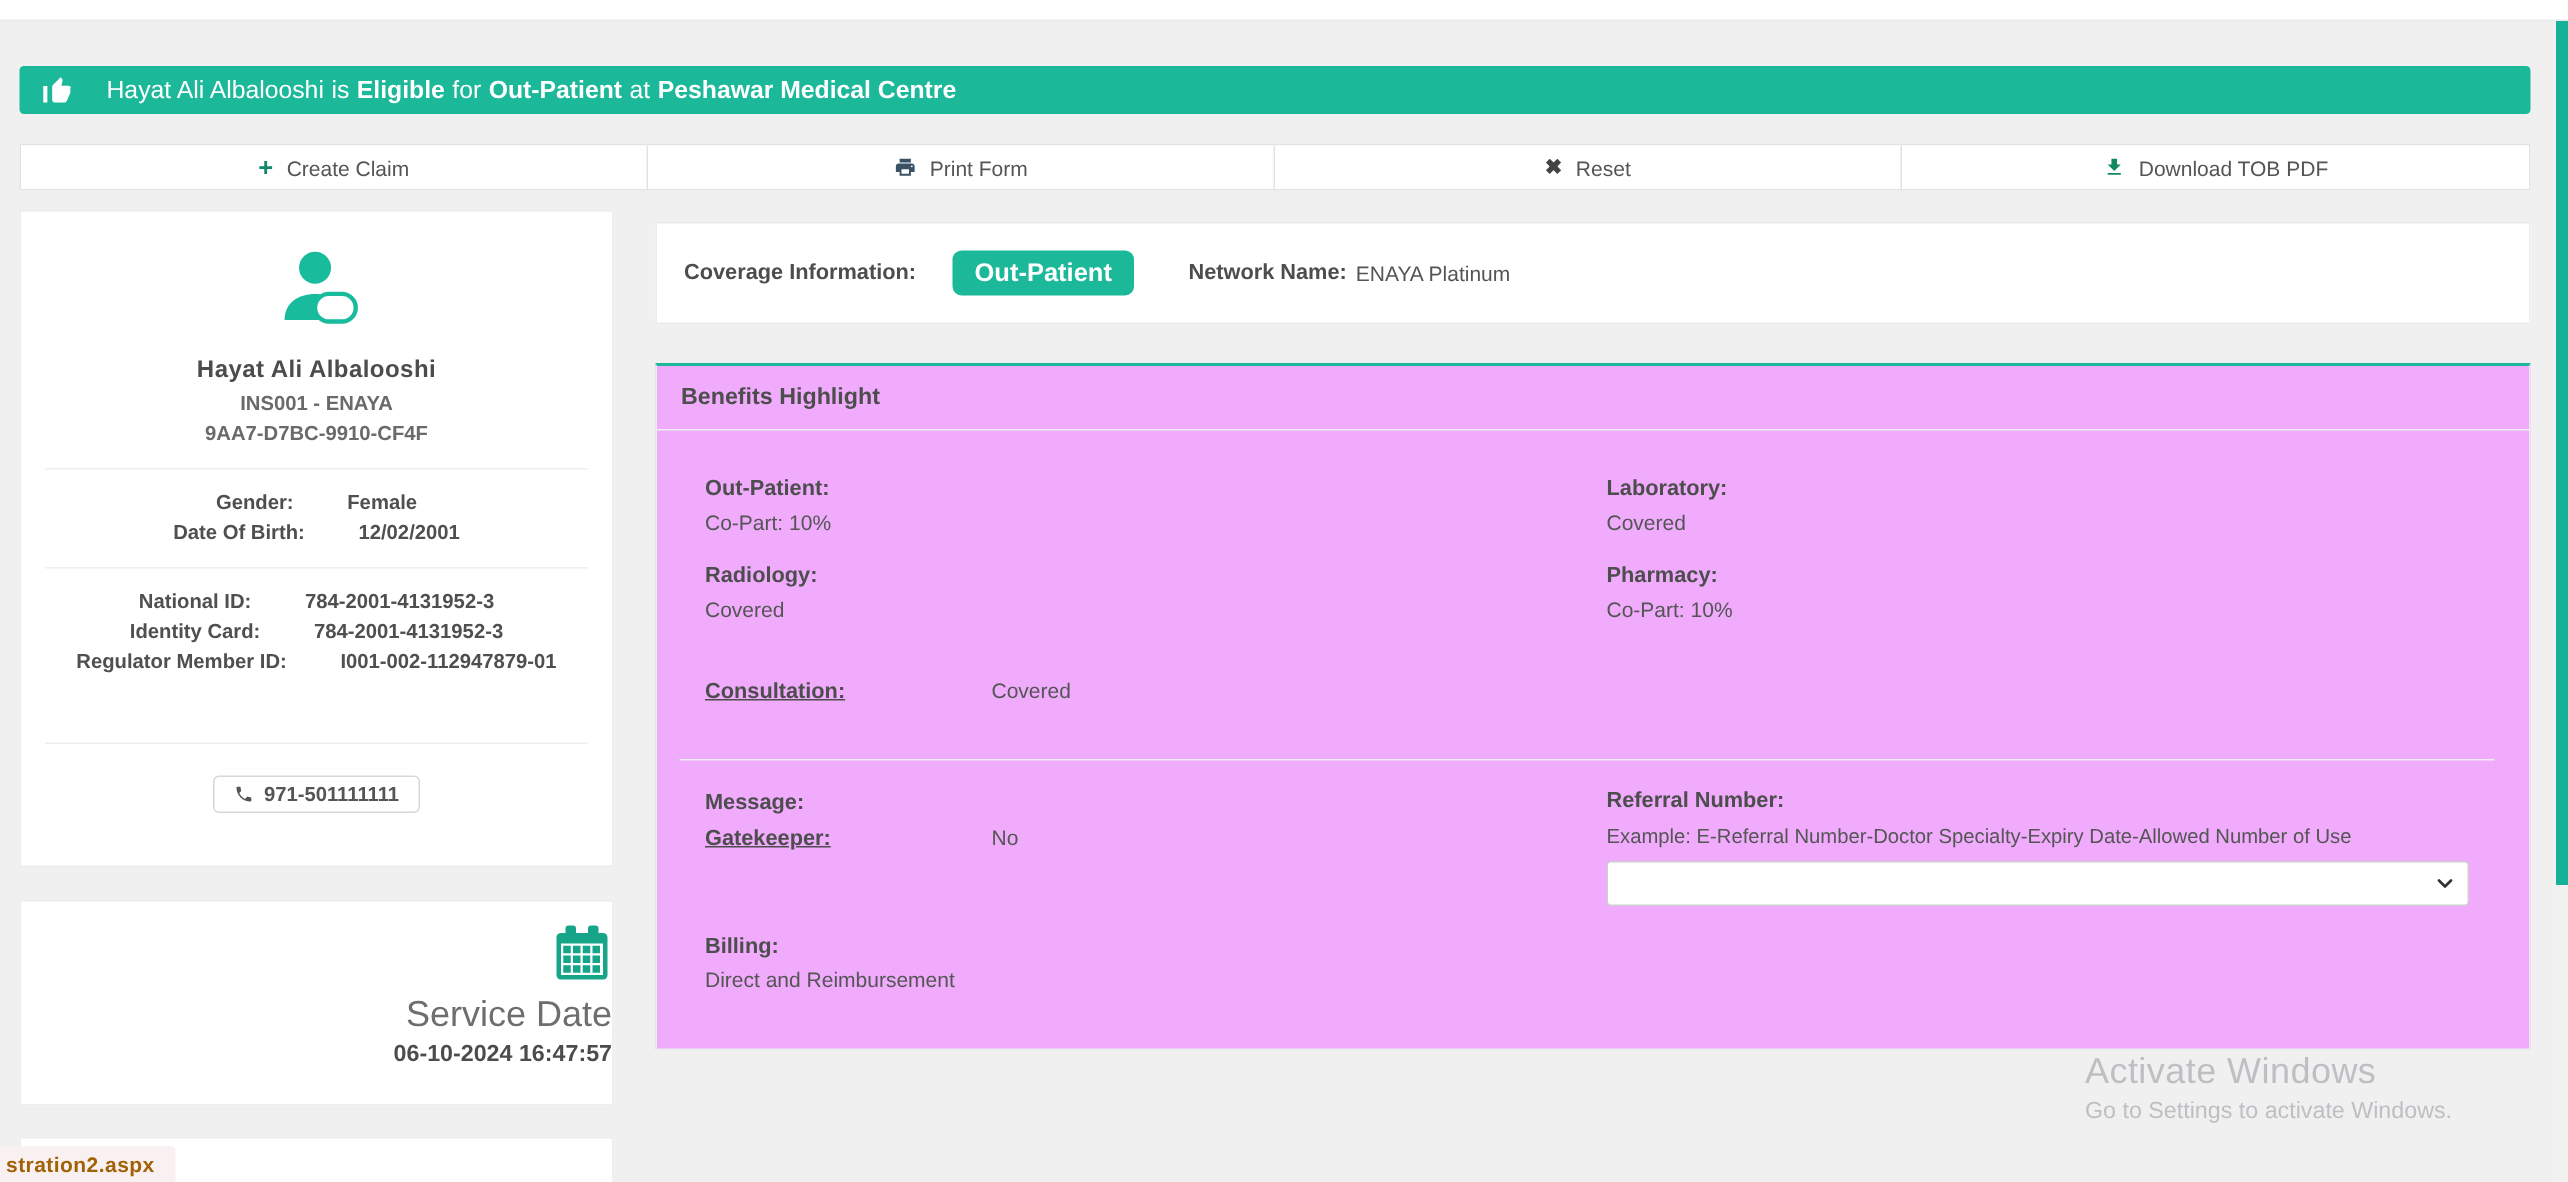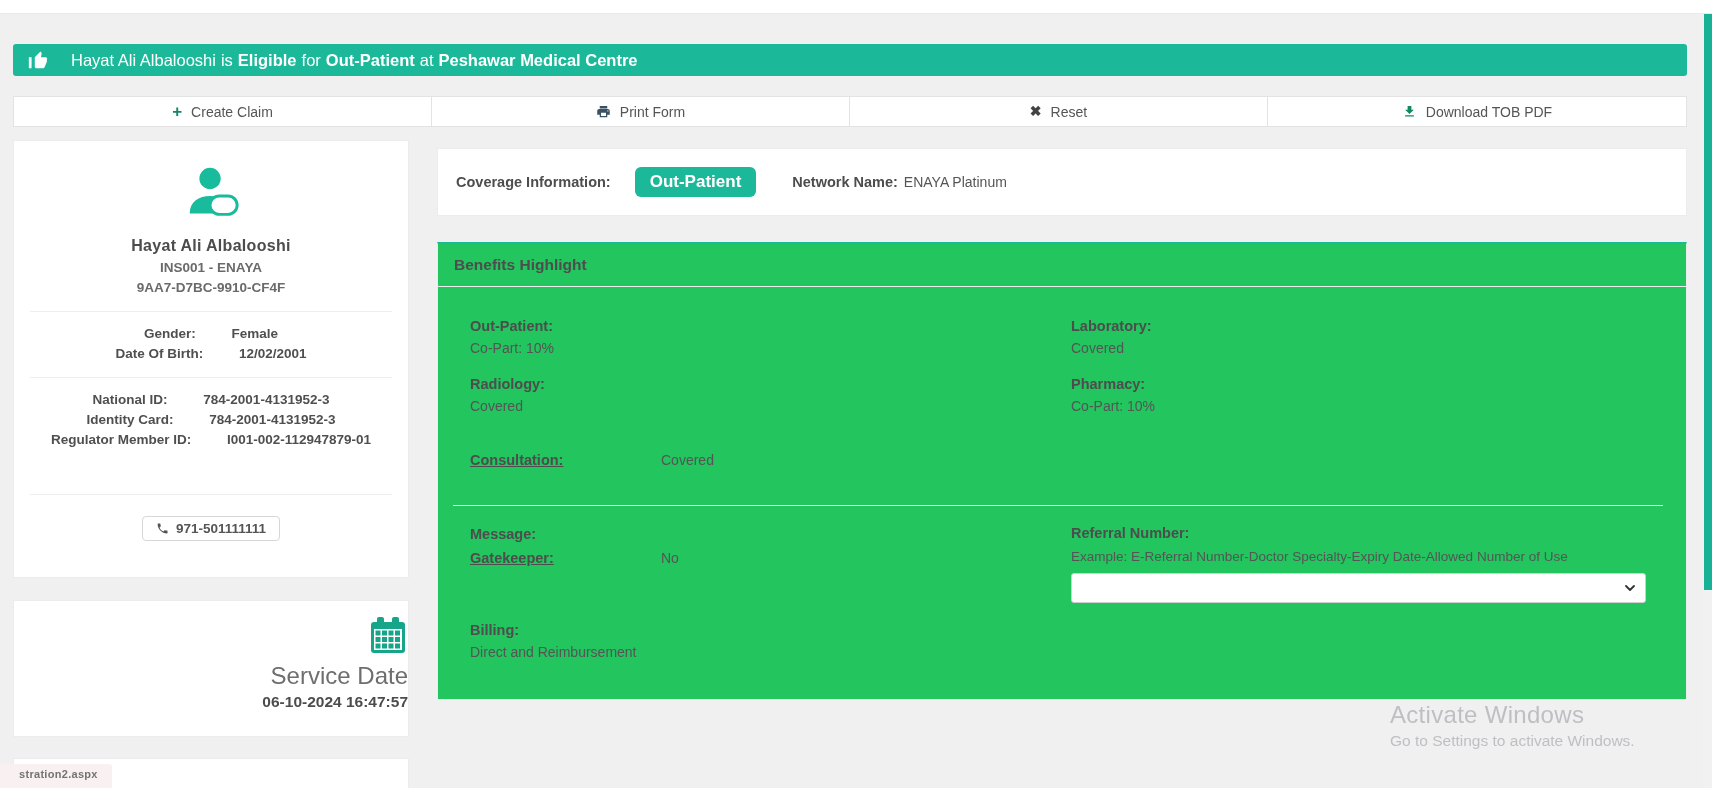--- a/index.html
+++ b/index.html
@@ -80,21 +80,21 @@
     margin-left:24px; background:#1bb99a; color:#fff;
     font-size:17px; font-weight:700;
     padding:5px 15px; border-radius:6px;
   }
   .net-label { margin-left:36px; font-size:14.5px; font-weight:700; color:#4d4d4d; }
   .net-value { margin-left:6px; font-size:14px; color:#555; }
 
   
   .benefits-panel {
     left:437px; top:242px; width:1250px; height:458px;
-    background:#22c55e; border:1px solid #ececee; border-top:2px solid #1bb99a;
+    background:#f0abfc; border:1px solid #ececee; border-top:2px solid #1bb99a;
   }
   .ben-header {
     height:43px; display:flex; align-items:center; padding-left:16px;
     border-bottom:1px solid #ededed;
     font-size:15.5px; font-weight:700; color:#4d4d4d;
   }
   .ben-body { padding:0 40px 0 32px; }
   .ben-grid { display:grid; grid-template-columns:601px 1fr; }
   .ben-label { font-size:14.5px; font-weight:700; color:#4d4d4d; line-height:22px; }
   .ben-value { font-size:14px; color:#555; line-height:22px; }
@@ -115,22 +115,22 @@
   .chev { position:absolute; right:10px; top:9px; width:12px; height:12px; pointer-events:none; }
   .billing-block { margin-top:16px; }
 
   
   .watermark { left:1390px; top:701px; color:#bfbfc3; }
   .wm1 { font-size:24px; font-weight:400; letter-spacing:.3px; }
   .wm2 { font-size:15.5px; margin-top:3px; }
 
   
   .status-chip {
-    left:0; top:764px; height:24px; padding:4px 14px 4px 19px;
-    background:#f9f1f1; color:#737373; font-size:11px; font-weight:700;
+    left:0; top:764px; height:24px; padding:4px 14px 4px 4px;
+    background:#f9f1f1; color:#a16207; font-size:14px; font-weight:700;
     border-top-right-radius:3px; letter-spacing:.3px;
   }
 </style>
 </head>
 <body>
 
 <div class="abs top-strip"></div>
 <div class="abs scroll-track"></div>
 <div class="abs scroll-thumb"></div>
 

